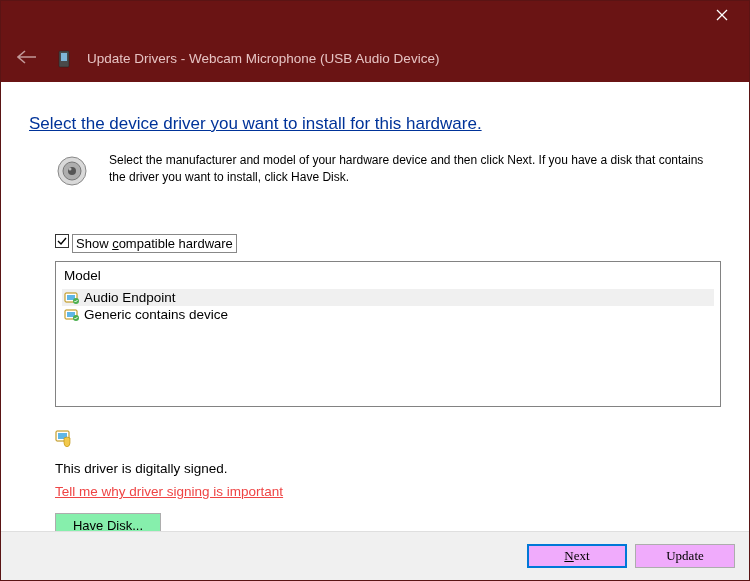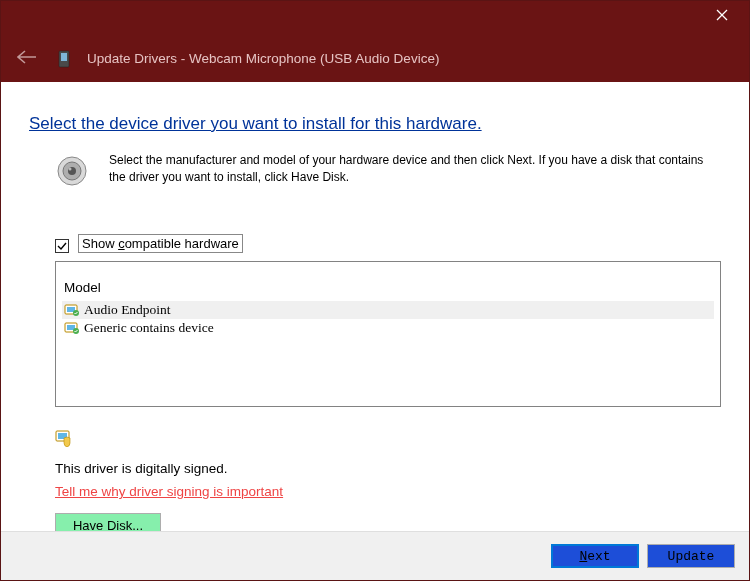--- a/index.html
+++ b/index.html
@@ -79,22 +79,22 @@
     margin-top: 2px;
   }
   .info-text {
     color: #000;
     font-size: 12px;
     line-height: 1.4;
     max-width: 600px;
   }
   .checkbox-row {
     display: flex;
-    align-items: flex-end;
-    gap: 9px;
+    align-items: flex-start;
+    gap: 3px;
     margin-bottom: 8px;
     padding-left: 26px;
   }
   .checkbox {
     width: 14px;
     height: 14px;
     border: 1px solid #333;
     display: flex;
     align-items: center;
     justify-content: center;
@@ -104,34 +104,33 @@
   .checkbox-label {
     border: 1px solid #888;
     padding: 1px 3px;
     font-size: 13px;
   }
   .list-box {
     margin-left: 26px;
     border: 1px solid #828282;
     height: 146px;
     background: #fff;
-    padding: 16px 6px;
+    padding: 4px 6px;
   }
   .list-header {
     font-size: 13.5px;
     padding: 2px 2px 6px 2px;
   }
   .list-item {
     display: flex;
     align-items: center;
     gap: 4px;
     padding: 1px 2px;
     font-size: 13.5px;
     white-space: nowrap;
-    font-family: Liberation Serif, serif;
   }
   .list-item.selected { background: #f0f0f0; }
   .drv-icon {
     width: 16px;
     height: 14px;
     flex-shrink: 0;
   }
   .signed-row {
     display: flex;
     align-items: flex-start;
@@ -171,25 +170,25 @@
     justify-content: flex-end;
     align-items: center;
     gap: 8px;
     padding: 0 14px;
     position: absolute;
     bottom: 1px;
     left: 1px;
     right: 1px;
   }
   .footer button {
-    width: 88px;
+    width: 100px;
     height: 24px;
-    font-family: Liberation Mono, monospace;
-    font-size: 13px;
-    background: #1d4ed8;
+    font-family: Liberation Serif, serif;
+    font-size: 13px;
+    background: #f0abfc;
     border: 1px solid #adadad;
     cursor: pointer;
   }
   .footer button.primary {
     border: 2px solid #0078d7;
   }
   u { text-decoration: underline; }
 </style>
 </head>
 <body>

